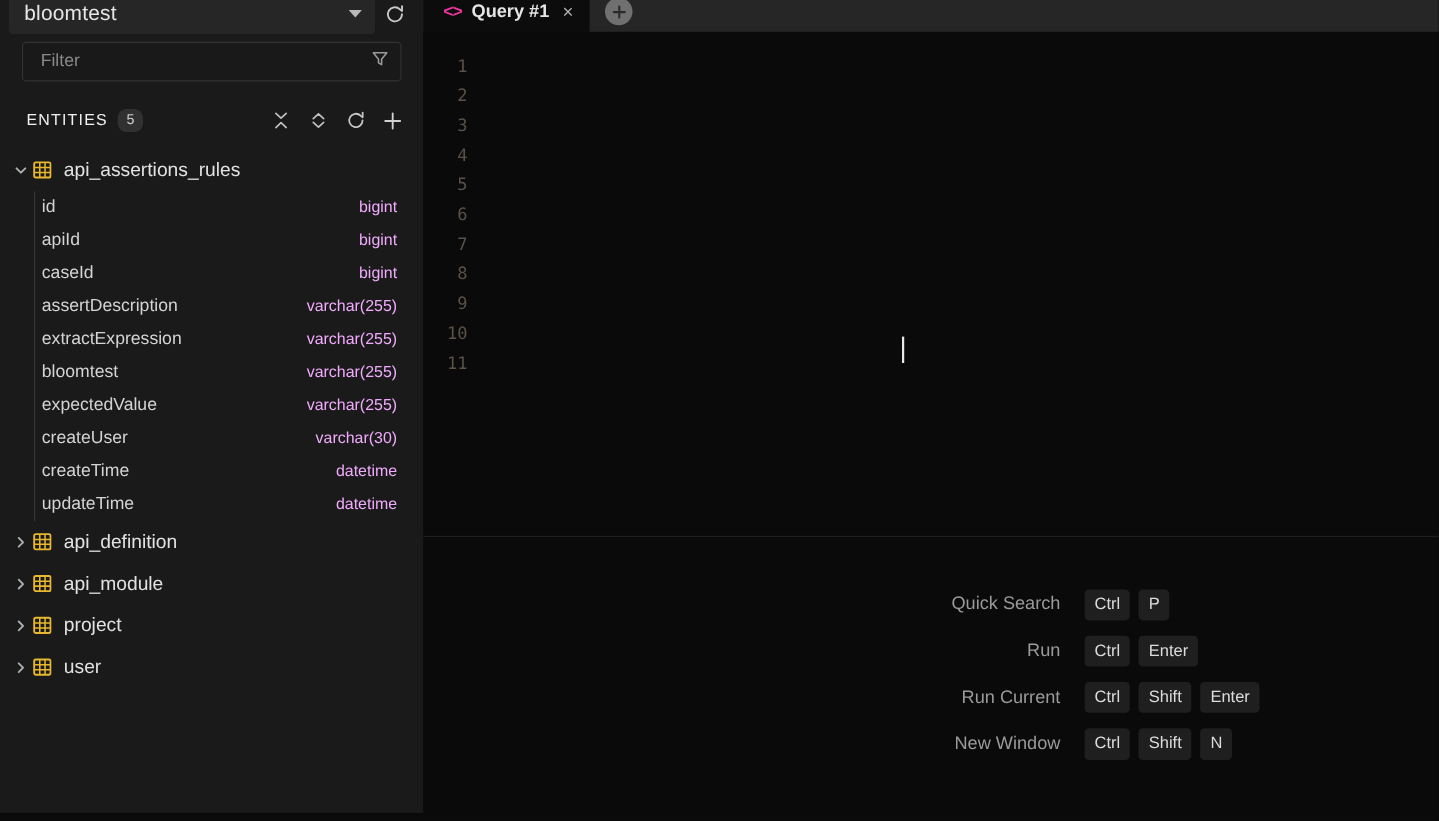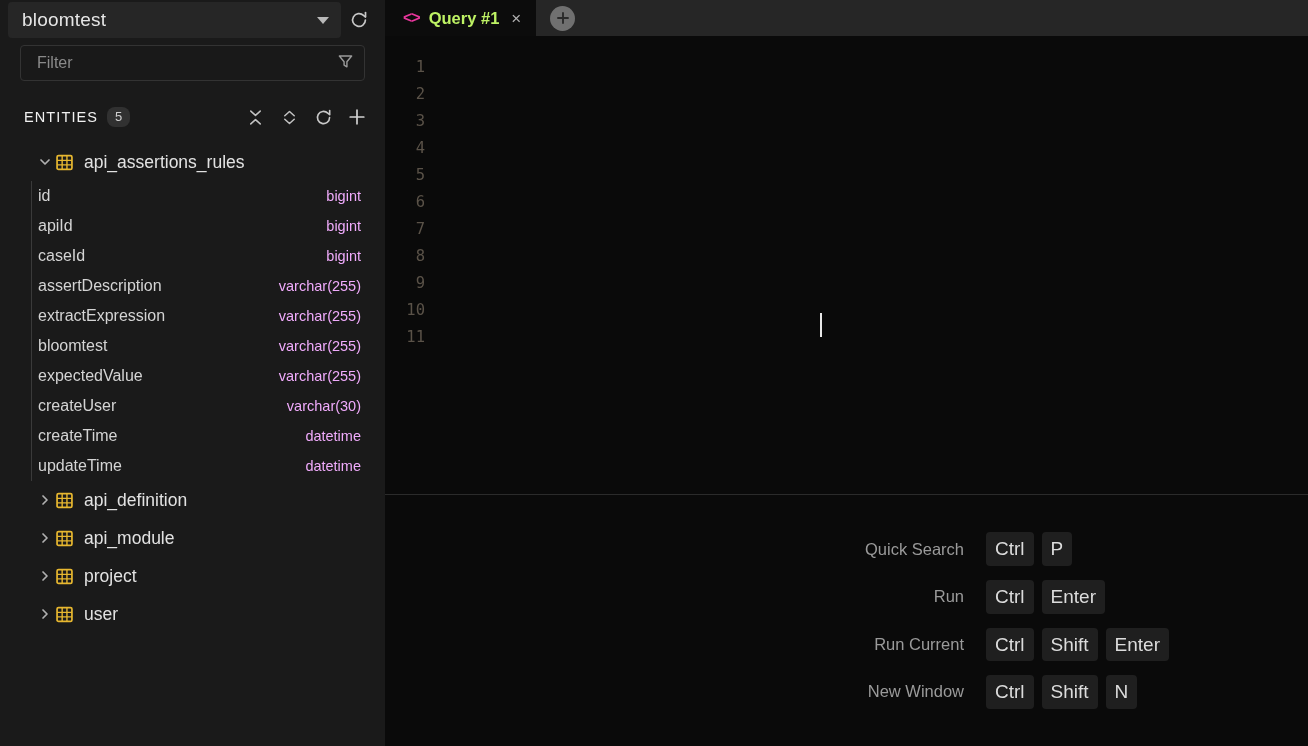--- a/index.html
+++ b/index.html
@@ -2,21 +2,21 @@
 <html><head>
 <meta charset="utf-8">
 <style>
   * { margin:0; padding:0; box-sizing:border-box; }
   html, body {
     width:1308px; height:746px;
     background:#0a0a0a;
     font-family:"Liberation Sans", sans-serif;
     overflow:hidden;
   }
-  .app { display:flex; width:1308px; height:731px; }
+  .app { display:flex; width:1308px; height:731px;align-items:center; }
 
   
   .sidebar {
     width:385px; height:746px;
     background:#1a1a1a;
     display:flex; flex-direction:column;
     flex-shrink:0;
   }
   .db-row {
     display:flex; align-items:center;
@@ -75,21 +75,21 @@
     padding:2px 8px; line-height:1.25;
   }
   .hdr-tools { margin-left:auto; display:flex; gap:14px; align-items:center; }
   .tool { width:20px; height:20px; display:flex; align-items:center;
           justify-content:center; cursor:pointer; }
 
   
   .tree { flex:1; overflow:hidden; padding-top:4px; position:relative; }
   .t-row {
     display:flex; align-items:center;
-    height:38px; padding-left:34px; cursor:pointer;
+    height:38px; padding-left:8px; cursor:pointer;
   }
   .t-arrow { width:22px; display:flex; align-items:center; justify-content:center; }
   .t-tblicon { width:28px; display:flex; align-items:center; }
   .t-name { color:#e2e2e2; font-size:17.5px; }
 
   .col-group { position:relative; }
   .col-group:before {
     content:""; position:absolute;
     left:31px; top:0; bottom:0; width:1px; background:#3a3a3a;
   }
@@ -108,21 +108,21 @@
   .tabbar {
     height:36px; background:#262626;
     display:flex; align-items:stretch; flex-shrink:0;
   }
   .tab {
     background:#0c0c0c;
     display:flex; align-items:center; gap:9px;
     padding:0 12px 0 18px; cursor:pointer;
   }
   .tab-code { color:#e8369c; font-size:16px; font-weight:bold; letter-spacing:-1px; }
-  .tab-label { color:#bef264; font-size:16.5px; font-weight:bold; }
+  .tab-label { color:#e5e5e5; font-size:16.5px; font-weight:bold; }
   .tab-x { color:#b0b0b0; font-size:17px; padding:0 3px; cursor:pointer; line-height:1; }
   .newtab {
     display:flex; align-items:center; padding:0 14px;
   }
   .plus-circle {
     width:25px; height:25px; border-radius:50%;
     background:#707070; display:flex; align-items:center;
     justify-content:center; cursor:pointer;
   }
 
@@ -149,21 +149,21 @@
     padding-right:92px; gap:14px;
   }
   .sc-row { display:flex; align-items:center; }
   .sc-label {
     color:#9a9a9a; font-size:16.5px;
     text-align:right; margin-right:22px;
   }
   .keys { display:flex; gap:8px; width:230px; }
   .key {
     background:#1f1f1f; color:#dcdcdc;
-    font-size:19px; border-radius:4px;
+    font-size:15px; border-radius:4px;
     padding:4px 9px; line-height:1.35;
   }
 </style>
 </head>
 <body>
 
 <div class="app">
 
   <div class="sidebar">
 

